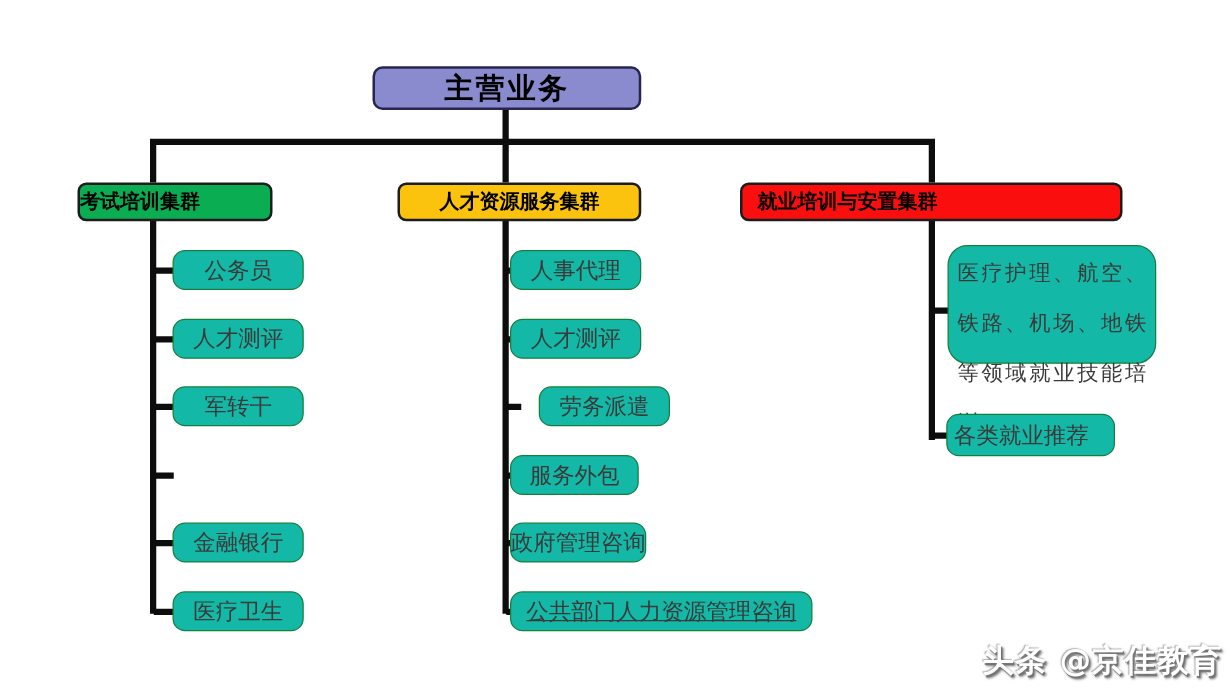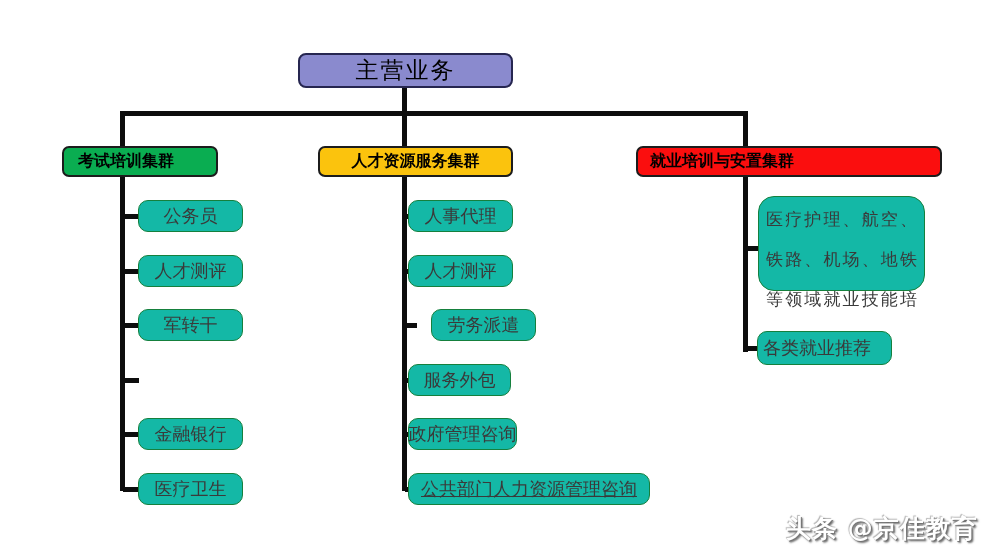--- a/index.html
+++ b/index.html
@@ -6,26 +6,26 @@
   body{font-family:"DejaVu Sans",sans-serif;}
   .canvas{position:relative;width:985px;height:553px;background:#ffffff;overflow:hidden;}
   .ln{position:absolute;background:#0d0d0d;}
   .node{
     position:absolute;box-sizing:border-box;
     background:#14b8a6;border:1px solid #15803d;border-radius:10px;
     display:flex;align-items:center;justify-content:center;
     font-size:18px;color:#3a3a3a;white-space:nowrap;
   }
   .root{
-    border-radius:8px;font-size:23px;font-weight:400;color:#000;
+    border-radius:8px;font-size:23px;font-weight:700;color:#000;
     border:2px solid #262650;letter-spacing:2px;
   }
   .hdr{
     border-radius:7px;font-size:16px;font-weight:700;color:#000;
-    border:2px solid #1c1c1c;justify-content:flex-start;padding-left:14px;
+    border:2px solid #1c1c1c;justify-content:flex-start;
   }
   .hdr.center{justify-content:center;padding-left:0;}
   .multiline{
     display:block;white-space:normal;border-radius:16px;
     font-size:17px;line-height:40px;padding:2px 7px 0 7px;
     text-align:justify;color:#3a3a3a;
   }
   .leftpad{justify-content:flex-start;padding-left:5px;text-align:right;}
   .watermark{
     position:absolute;left:786px;top:512px;
@@ -63,21 +63,21 @@
   <div class="ln" style="left:405px;top:432px;width:12px;height:5px;"></div>
   <div class="ln" style="left:405px;top:487px;width:12px;height:5px;"></div>
 
   <div class="ln" style="left:746px;top:246px;width:16px;height:5px;"></div>
   <div class="ln" style="left:746px;top:346px;width:16px;height:5px;"></div>
 
   <div class="node root" style="left: 298px; top: 53px; width: 215px; height: 35px; background: rgb(138, 138, 206);">主营业务</div>
 
   <div class="node hdr" style="left: 62px; top: 146px; width: 156px; height: 31px; background: rgb(10, 173, 81);">考试培训集群</div>
   <div class="node hdr center" style="left: 318px; top: 146px; width: 195px; height: 31px; background: rgb(251, 195, 13);">人才资源服务集群</div>
-  <div class="node hdr" style="left: 592px; top: 146px; width: 306px; height: 31px; padding-left: 12px; background: rgb(251, 14, 14); margin-left: 44px;">就业培训与安置集群</div>
+  <div class="node hdr" style="left: 592px; top: 146px; width: 306px; height: 31px; padding-left: 12px; background: rgb(251, 14, 14);">就业培训与安置集群</div>
 
   <div class="node" style="left:138px;top:200px;width:105px;height:32px;">公务员</div>
   <div class="node" style="left:138px;top:255px;width:105px;height:32px;">人才测评</div>
   <div class="node" style="left:138px;top:309px;width:105px;height:32px;">军转干</div>
   <div class="node" style="left:138px;top:418px;width:105px;height:32px;">金融银行</div>
   <div class="node" style="left:138px;top:473px;width:105px;height:32px;">医疗卫生</div>
 
   <div class="node" style="left:408px;top:200px;width:105px;height:32px;">人事代理</div>
   <div class="node" style="left:408px;top:255px;width:105px;height:32px;text-align:right;">人才测评</div>
   <div class="node" style="left:408px;top:309px;width:105px;height:32px;margin-left:23px;">劳务派遣</div>

